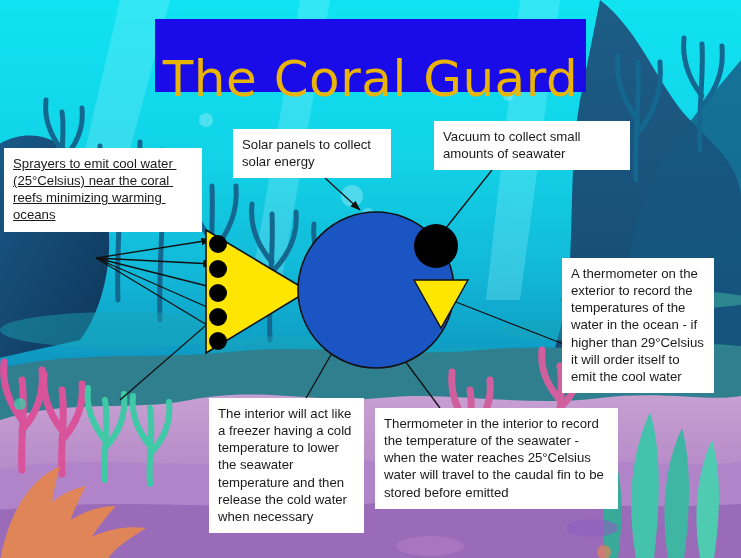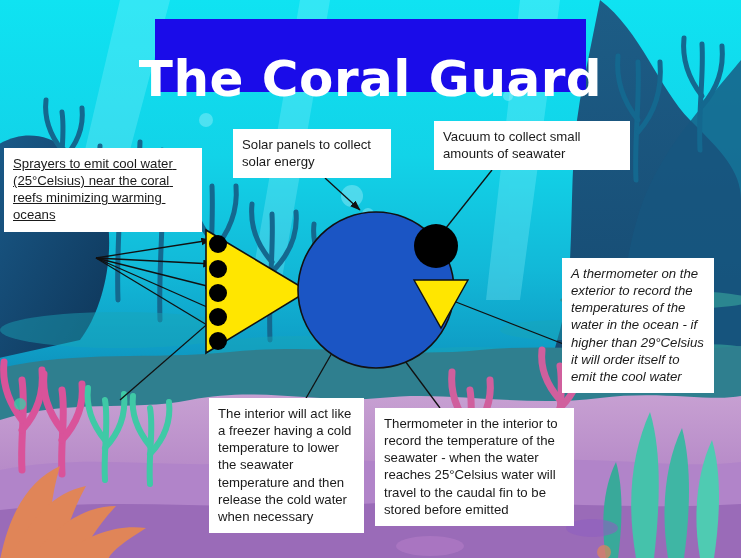--- a/index.html
+++ b/index.html
@@ -13,36 +13,36 @@
   .water{
     background:linear-gradient(180deg,#0fe3f2 0%,#12d3e8 28%,#12b9d8 48%,#0f9ec6 62%,#0d7fb0 74%);
   }
   svg.layer{display:block;}
   
   #title-banner{
     position:absolute;left:155px;top:19px;width:431px;height:73px;
     background:#1a0ce9;display:flex;align-items:center;justify-content:center;
   }
   #title-banner .t{
-    color:#ffffff;font-size:50px;line-height:1;letter-spacing:.5px;
-    font-family:"DejaVu Sans", sans-serif;font-weight:700;white-space:nowrap;margin-top:47px;
+    color:#eab308;font-size:50px;line-height:1;letter-spacing:.5px;
+    font-family:"DejaVu Sans", sans-serif;font-weight:400;white-space:nowrap;margin-top:47px;
   }
   
   .callout{
     position:absolute;background:#fff;color:#1a1a1a;
     font-size:13.2px;line-height:1.30;padding:7px 8px 8px 9px;
     box-sizing:border-box;white-space:pre-wrap;
   }
   #cal-sprayers   {left:4px;  top:148px; width:198px;text-decoration:underline;}
   #cal-solar      {left:233px;top:129px; width:158px;}
   #cal-vacuum     {left:434px;top:121px; width:196px;}
-  #cal-thermo-ext {left:562px;top:258px; width:152px;font-style:italic;}
+  #cal-thermo-ext {left:562px;top:258px; width:152px;}
   #cal-caudal     {left:44px; top:380px; width:158px;}
   #cal-interior   {left:209px;top:398px; width:155px;}
-  #cal-thermo-int {left:375px;top:408px; width:199px;}
+  #cal-thermo-int {left:375px;top:408px; width:243px;}
   
   #fish{position:absolute;left:196px;top:188px;width:310px;height:190px;}
 </style>
 </head>
 <body>
 
 <div id="poster">
 
   <div class="layer water"></div>
 

